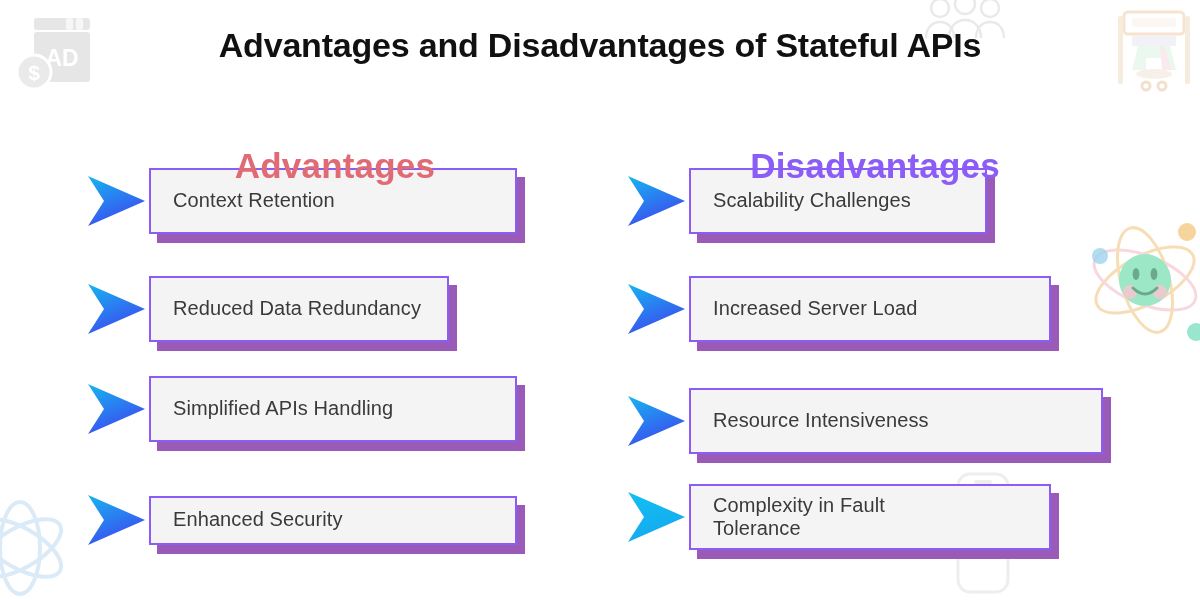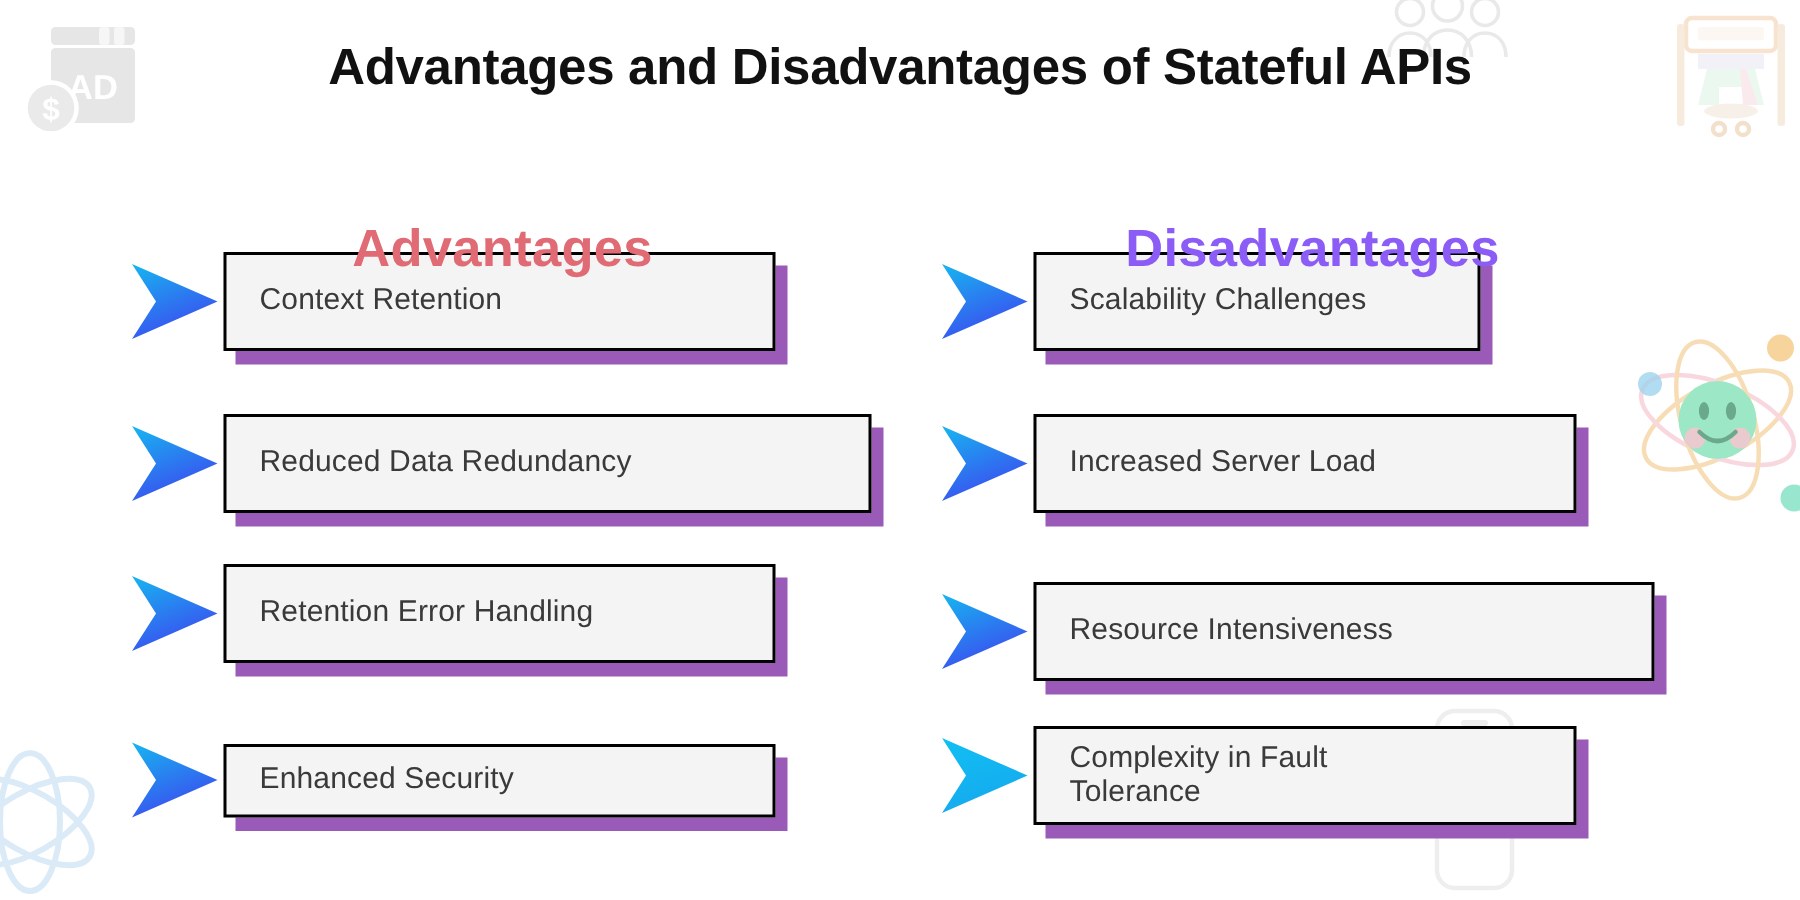--- a/index.html
+++ b/index.html
@@ -84,21 +84,21 @@
     position: absolute;
     left: 8px;
     top: 9px;
     right: -8px;
     bottom: -9px;
     background: #9a5bb8;
   }
   .card {
     position: relative;
     background: #f4f4f4;
-    border: 2px solid #000000;
+    border: 2px solid #8b5cf6;
     box-sizing: border-box;
     display: flex;
     align-items: center;
     padding: 0 14px 0 22px;
   }
   .card-label {
     font-size: 20px;
     color: #3a3a3a;
     line-height: 1.16;
     letter-spacing: 0.1px;
@@ -204,40 +204,40 @@
       <defs>
           <linearGradient id="ag2" x1="0" y1="0" x2="0.45" y2="1">
         <stop offset="0%" stop-color="#16b6f0"></stop>
             <stop offset="100%" stop-color="#3b4df0"></stop>
       </linearGradient>
         </defs>
       <path d="M3 4 L60 29 L3 54 L19 29 Z" fill="url(#ag2)"></path>
     </svg>
     <div class="card-wrap">
       <div class="card-shadow"></div>
-      <div class="card" style="width:432px;height:66px">
+      <div class="card" style="width:300px;height:66px">
         <span class="card-label">Reduced Data Redundancy</span>
       </div>
     </div>
   </div>
 
   <div class="row col-left" style="top:376px">
     <svg class="arrow" viewBox="0 0 62 58">
       <defs>
           <linearGradient id="ag3" x1="0" y1="0" x2="0.45" y2="1">
         <stop offset="0%" stop-color="#16b6f0"></stop>
             <stop offset="100%" stop-color="#3b4df0"></stop>
       </linearGradient>
         </defs>
       <path d="M3 4 L60 29 L3 54 L19 29 Z" fill="url(#ag3)"></path>
     </svg>
     <div class="card-wrap">
       <div class="card-shadow"></div>
       <div class="card" style="width:368px;height:66px">
-        <span class="card-label">Retention Error Handling</span>
+        <span class="card-label">Simplified APIs Handling</span>
       </div>
     </div>
   </div>
 
   <div class="row col-left" style="top:491px">
     <svg class="arrow" viewBox="0 0 62 58">
       <defs>
           <linearGradient id="ag4" x1="0" y1="0" x2="0.45" y2="1">
         <stop offset="0%" stop-color="#16b6f0"></stop>
             <stop offset="100%" stop-color="#3b4df0"></stop>

